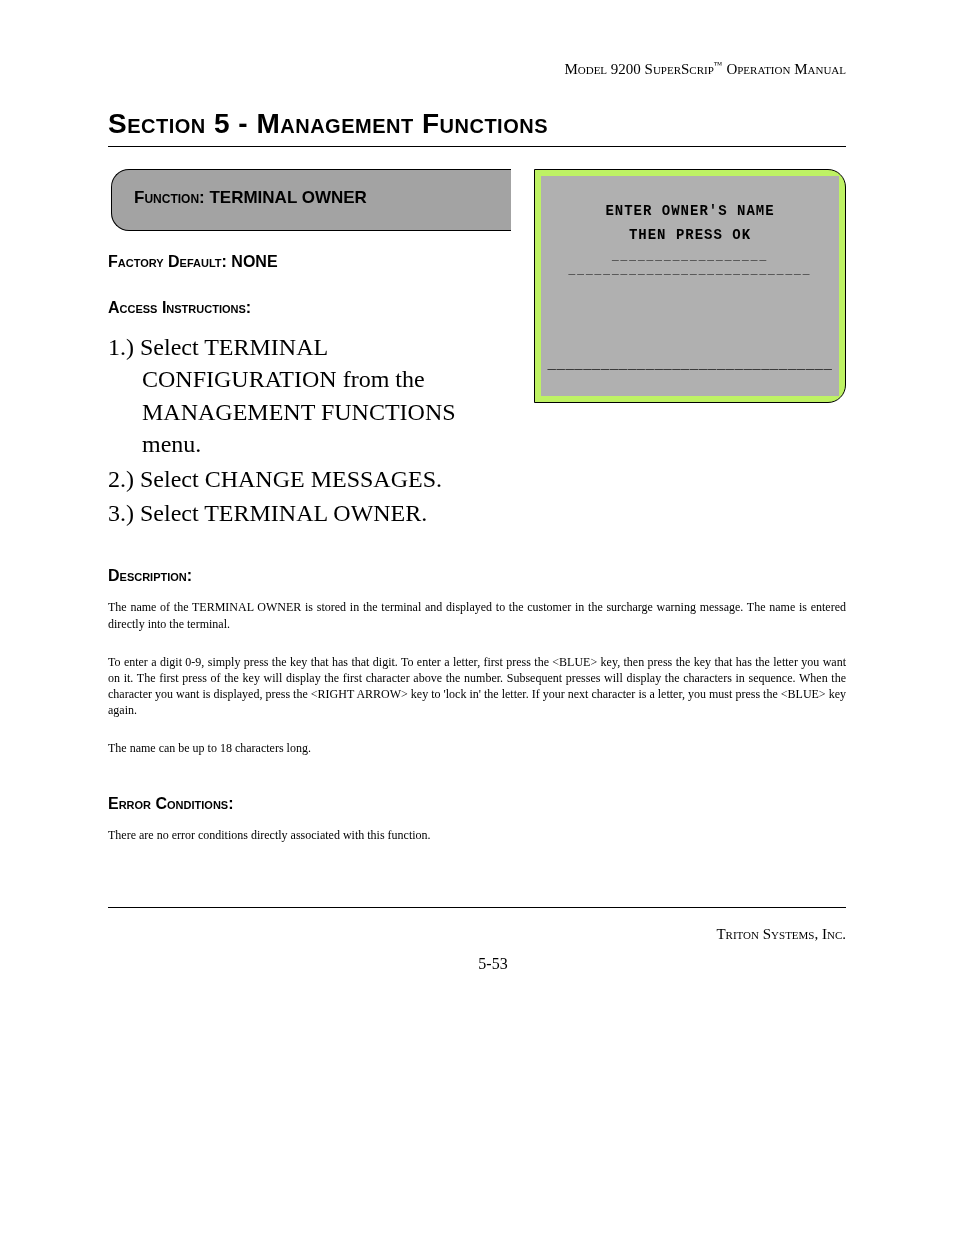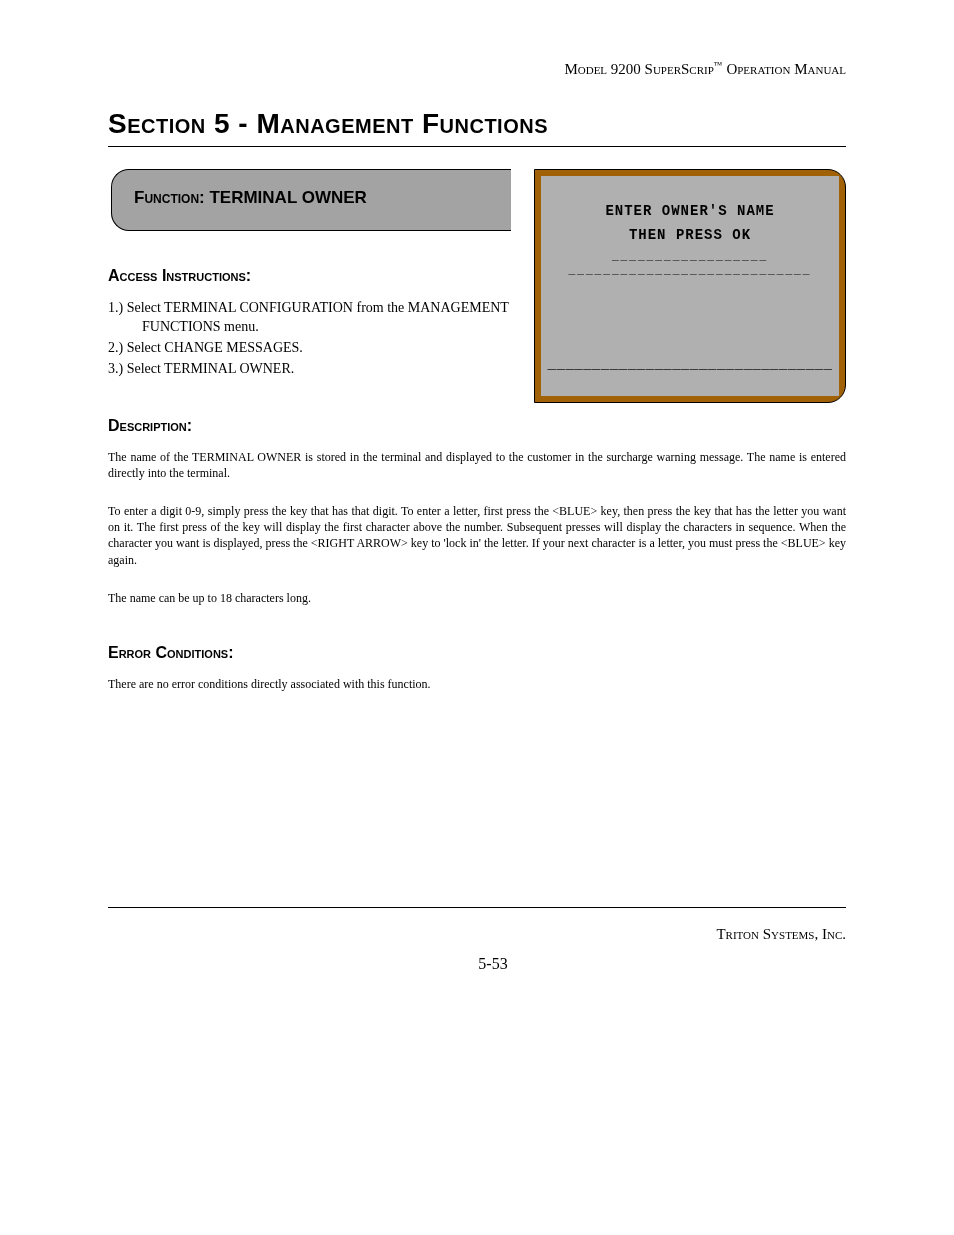--- a/index.html
+++ b/index.html
@@ -69,21 +69,21 @@
   
   .screen {
     position: absolute;
     right: 0;
     top: 0;
     width: 312px;
     height: 234px;
     border: 1.5px solid #000;
     border-top-right-radius: 18px;
     border-bottom-right-radius: 18px;
-    background: #a16207;
+    background: #bef264;
     box-sizing: border-box;
     padding: 6px;
     z-index: 2;
   }
   .screen-inner {
     width: 100%;
     height: 100%;
     background: #b0b0b0;
     box-sizing: border-box;
     padding-top: 24px;
@@ -130,21 +130,21 @@
     margin: 14px 0;
   }
   .meta-line-sub {
     font-family: Arial, Helvetica, sans-serif;
     font-size: 16px;
     font-weight: bold;
     font-variant: small-caps;
     margin: 28px 0 14px 0;
   }
   ol.instr {
-    font-size: 14px;
+    font-size: 24px;
     margin: 14px 0 0 0;
     padding-left: 0;
     list-style: none;
   }
   ol.instr li {
     margin-bottom: 2px;
     padding-left: 34px;
     text-indent: -34px;
     line-height: 1.35;
   }
@@ -212,20 +212,24 @@
           <div class="screen-line">THEN PRESS OK</div>
           <div class="screen-underscore">__________________</div>
           <div class="screen-underscore">____________________________</div>
           <div class="screen-spacer"></div>
           <div class="screen-underscore2">________________________________</div>
         </div>
       </div>
     </div>
 
     <div class="left-col">
+      <div class="meta-line">
+        <span>Factory Default:</span>
+        <span>NONE</span>
+      </div>
 
       <div class="meta-line-sub">Access Instructions:</div>
 
       <ol class="instr">
         <li>1.) Select TERMINAL CONFIGURATION from the MANAGEMENT FUNCTIONS menu.</li>
         <li>2.) Select CHANGE MESSAGES.</li>
         <li>3.) Select TERMINAL OWNER.</li>
       </ol>
     </div>
 

